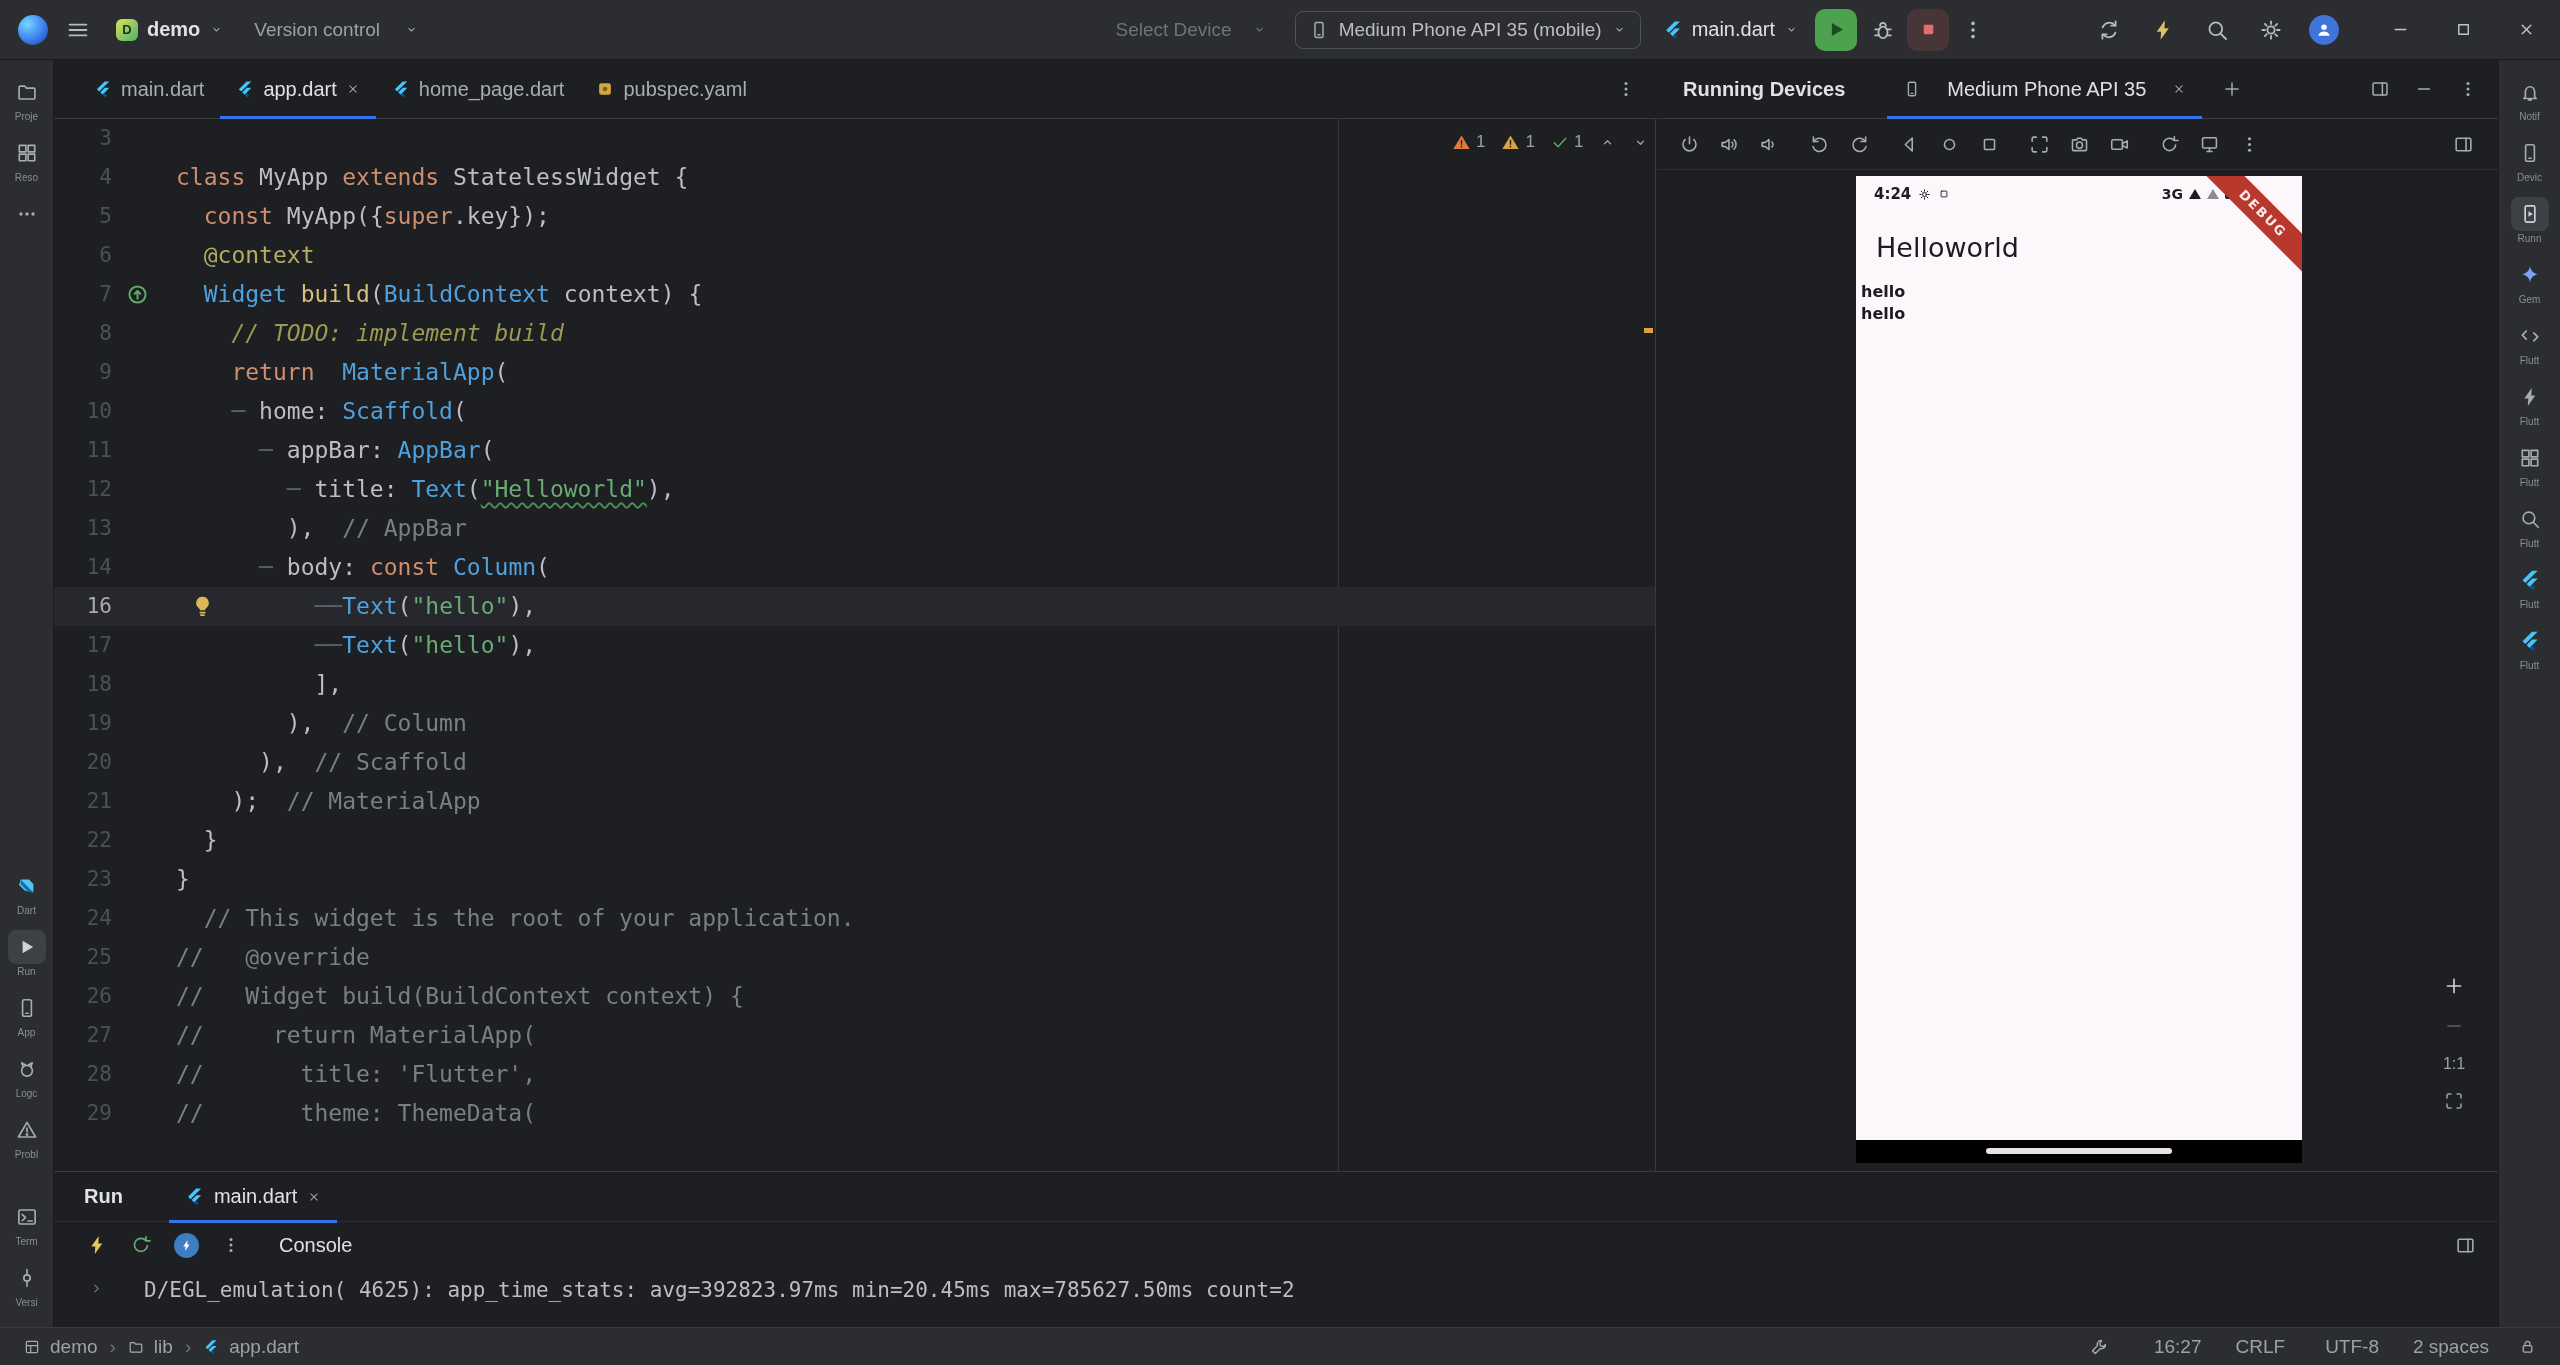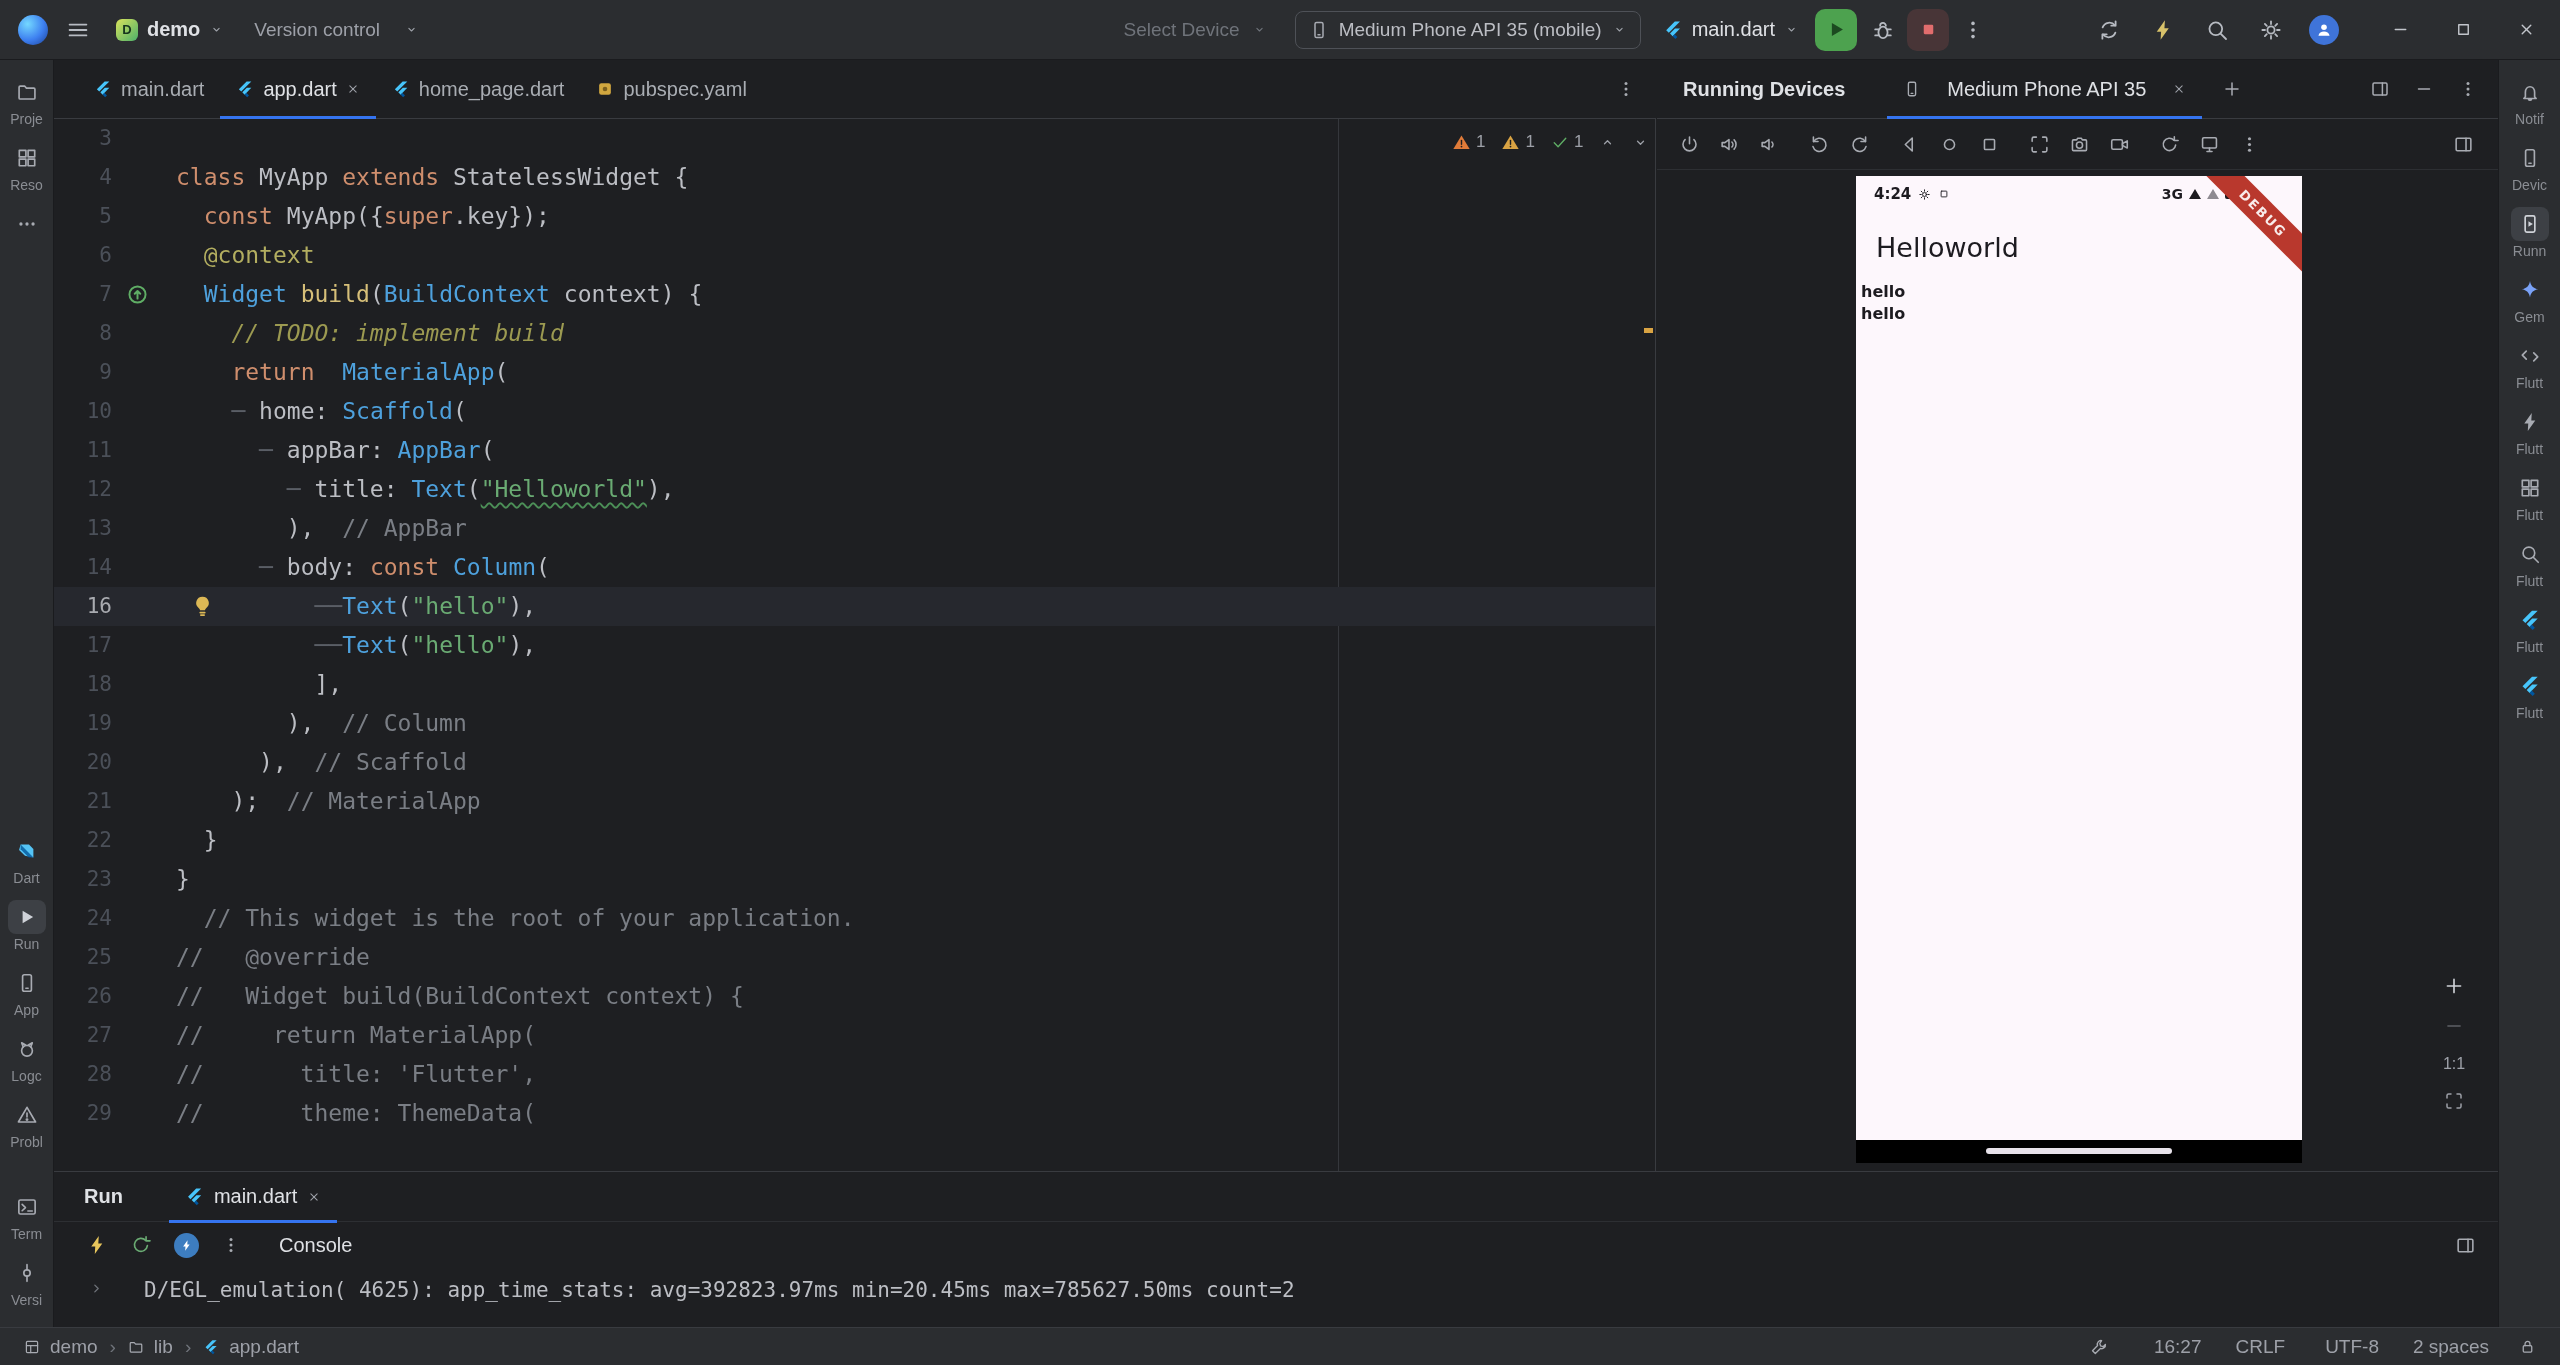--- a/index.html
+++ b/index.html
@@ -22,21 +22,21 @@
   .combo{display:flex;align-items:center;gap:10px;height:38px;padding:0 13px;border:1px solid #4e5157;border-radius:8px}
 
   
   .stripe{background:#2b2d30;display:flex;flex-direction:column;align-items:center}
   #leftstripe{left:0;top:60px;width:54px;height:1267px;border-right:1px solid #1a1b1e}
   #rightstripe{left:2498px;top:60px;width:62px;height:1267px;border-left:1px solid #1a1b1e}
   .sitem{display:flex;flex-direction:column;align-items:center;margin:7px 0}
   .sbtn{width:38px;height:34px;border-radius:8px;display:flex;align-items:center;justify-content:center}
   .sitem.active .sbtn{background:#3d4045}
   .sbtn .ic{width:22px;height:22px}
-  .slabel{font-size:14px;color:#8a8d93;margin-top:2px;max-width:56px;overflow:hidden;white-space:nowrap}
+  .slabel{font-size:10px;color:#8a8d93;margin-top:2px;max-width:56px;overflow:hidden;white-space:nowrap}
 
   
   #edtabs{left:54px;top:60px;width:1602px;height:59px;border-bottom:1px solid #393b40;background:#1e1f22;display:flex;align-items:center;padding-left:24px}
   .utab{height:100%;display:flex;align-items:center;gap:9px;padding:0 16px;position:relative}
   .tablabel{font-size:20px;color:#a9adb3}
   .utab.on .tablabel{color:#dfe1e5}
   .utab.on::after{content:"";position:absolute;left:0;right:0;bottom:-1px;height:3px;background:#3574f0}
 
   
   #editor{left:54px;top:119px;width:1602px;height:1052px;background:#1e1f22;overflow:hidden;border-right:1px solid #393b40}
@@ -103,21 +103,21 @@
   </div>
   <div class="flex" style="margin-left:30px;gap:24px">
     <span style="font-size:19px;color:#9da0a8">Version control</span>
     <span class="ic" style="width:15px;height:15px;color:#9da0a8">
         <svg viewBox="0 0 20 20" fill="none" stroke="currentColor" stroke-width="1.5" stroke-linecap="round" stroke-linejoin="round">
           <path d="M6.5 8.5l3.5 3.5 3.5-3.5"></path>
         </svg>
       </span>
   </div>
   <div class="sp"></div>
-  <div class="flex" style="gap:12px;margin-right:28px">
+  <div class="flex" style="gap:20px;margin-right:28px">
     <span style="font-size:19px;color:#6f737a">Select Device</span>
     <span class="ic" style="width:15px;height:15px;color:#6f737a">
         <svg viewBox="0 0 20 20" fill="none" stroke="currentColor" stroke-width="1.5" stroke-linecap="round" stroke-linejoin="round">
           <path d="M6.5 8.5l3.5 3.5 3.5-3.5"></path>
         </svg>
       </span>
   </div>
   <div class="combo">
     <span class="ic" style="width:20px;height:20px">
         <svg viewBox="0 0 20 20" fill="none" stroke="currentColor" stroke-width="1.5" stroke-linecap="round" stroke-linejoin="round">

